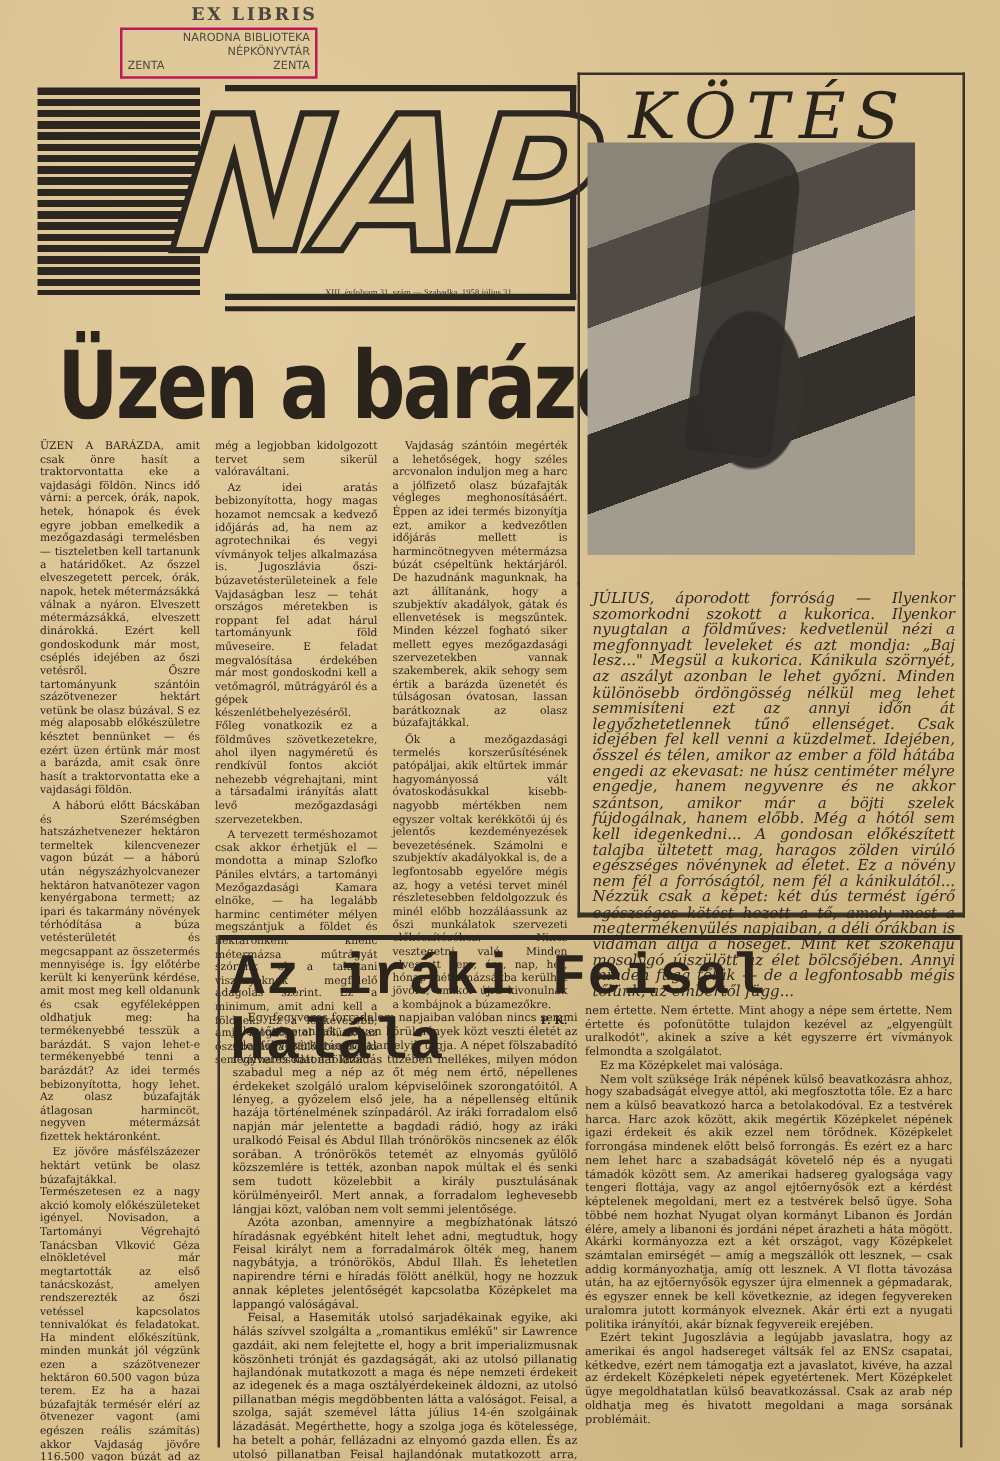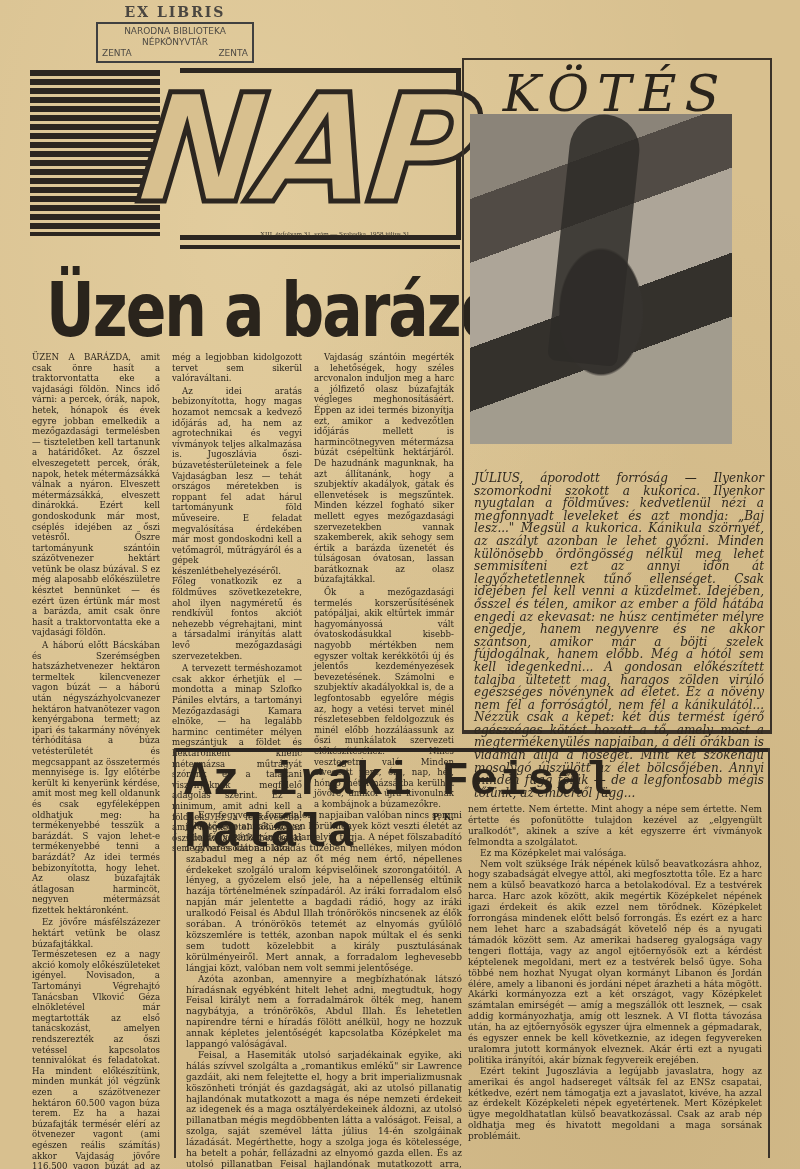--- a/index.html
+++ b/index.html
@@ -1,23 +1,23 @@
 <!DOCTYPE html>
 <html><head>
 <meta charset="utf-8">
 <style>
   html,body{margin:0;padding:0;}
   body{width:800px;height:1169px;background:#d7bf8e;position:relative;overflow:hidden;font-family:"DejaVu Serif",serif;color:#2a241c;}
   .paper{position:absolute;inset:0;background:
      radial-gradient(ellipse at 30% 20%, rgba(255,240,200,0.25), transparent 60%),
      radial-gradient(ellipse at 80% 90%, rgba(120,90,40,0.12), transparent 60%),
      #d8c08f;}
-  .stamp{position:absolute;left:96px;top:4px;width:158px;text-align:center;}
+  .stamp{position:absolute;left:96px;top:4px;width:158px;text-align:right;}
   .stamp .exl{font-family:"DejaVu Serif",serif;font-weight:bold;font-size:14px;letter-spacing:2px;color:#4a4640;}
-  .stamp .box{border:2px solid #404040;margin-top:2px;padding:2px 4px;font-family:"DejaVu Sans",sans-serif;font-size:9px;color:#4e4a44;line-height:11px;}
+  .stamp .box{border:2px solid #be185d;margin-top:2px;padding:2px 4px;font-family:"DejaVu Sans",sans-serif;font-size:9px;color:#4e4a44;line-height:11px;}
   .stamp .row{display:flex;justify-content:space-between;}
   .masthead{position:absolute;left:30px;top:68px;width:428px;height:170px;}
   .mh-lines{position:absolute;left:0;top:2px;width:130px;height:166px;
     background:repeating-linear-gradient(180deg,#2c2620 0 6px,transparent 6px 9px);}
   .mh-box{position:absolute;left:150px;top:0;width:276px;height:162px;border:5px solid #2c2620;border-left:none;}
   .mh-word{position:absolute;left:110px;top:-4px;font-family:"DejaVu Sans",sans-serif;font-weight:bold;font-style:italic;font-size:150px;letter-spacing:-6px;color:#2c2620;line-height:170px;transform:skewX(-6deg);}
   .mh-word span{color:#d8c08f;-webkit-text-stroke:5px #2c2620;}
   .issue{position:absolute;left:260px;top:230px;font-size:7px;color:#3a342a;font-family:Liberation Serif, serif;}
   .mh-underline{position:absolute;left:180px;top:245px;width:280px;height:4px;background:#2c2620;}
   h1.title1{position:absolute;left:46px;top:266px;margin:0;font-family:"DejaVu Sans",sans-serif;font-weight:bold;font-size:60px;letter-spacing:-2px;color:#2a241c;transform:scaleY(1.25);transform-origin:top left;}

